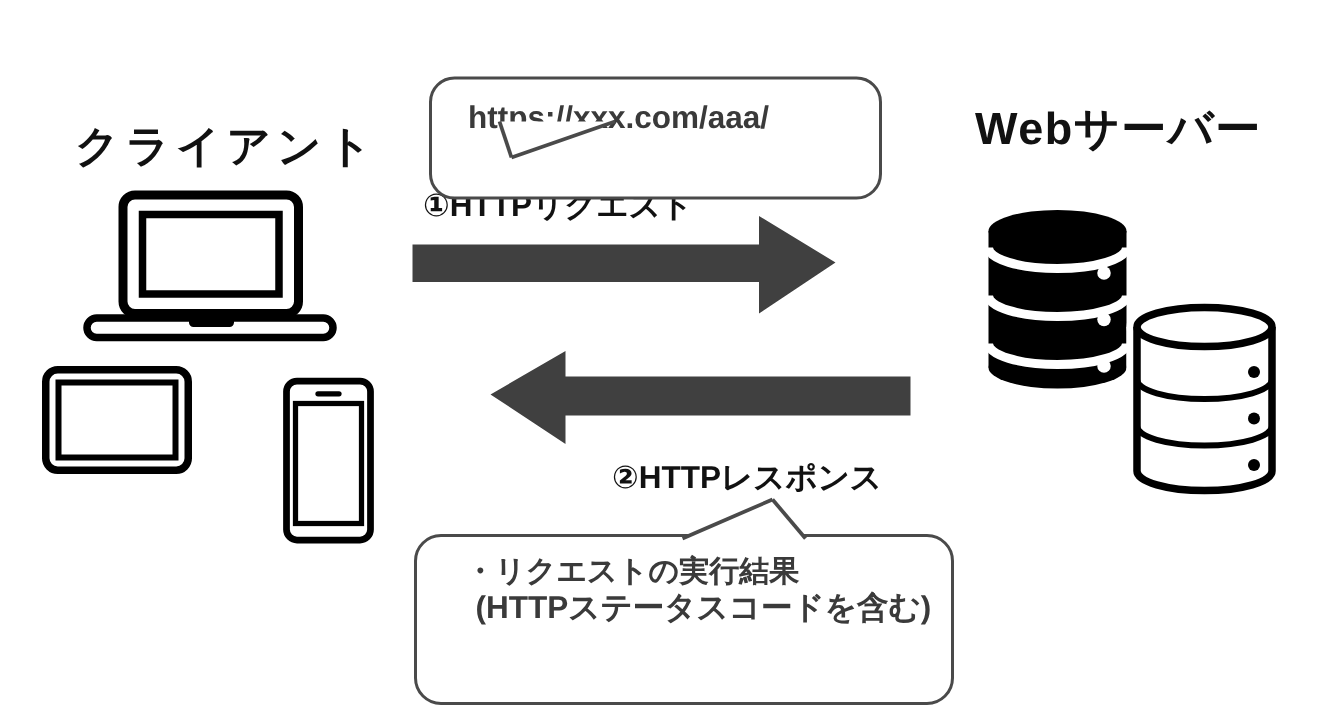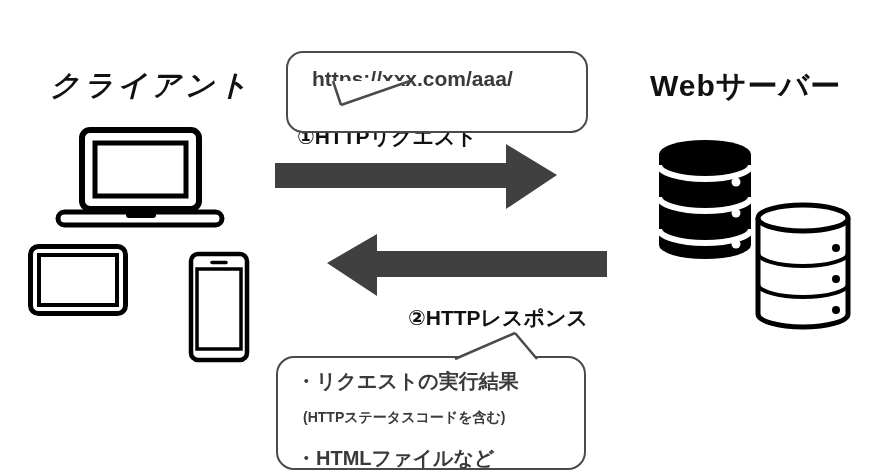--- a/index.html
+++ b/index.html
@@ -13,60 +13,60 @@
     color: #1c1c1c;
   }
   .abs { position: absolute; }
 
   .side-label {
     font-weight: bold;
     font-size: 29px;
     color: #111111;
     white-space: nowrap;
   }
-  .client-label { left: 50px; top: 66px; letter-spacing: 4px; font-style: italic; }
+  .client-label { left: 50px; top: 78px; letter-spacing: 4px; }
   .server-label { left: 650px; top: 66px; font-size: 30px; letter-spacing: 1px; }
 
   .arrow-label {
     font-weight: bold;
     font-size: 21px;
     color: #111111;
     white-space: nowrap;
   }
-  .request-arrow-label  { left: 297px; top: 123px; text-align: right; }
+  .request-arrow-label  { left: 282px; top: 123px; text-align: right; }
   .response-arrow-label { left: 408px; top: 292px; margin-top: 12px; }
 
   .bubble {
     box-sizing: border-box;
     background: #ffffff;
     border: 2.5px solid #4a4a4a;
     font-weight: bold;
     color: #3a3a3a;
   }
   .request-bubble {
     left: 286px; top: 3px;
     width: 302px; height: 82px;
     border-radius: 17px;
     padding: 12px 8px 0 24px;
     font-size: 21px;
     line-height: 28px;
     margin-top: 48px;
   }
   .response-bubble {
     left: 276px; top: 356px;
-    width: 310px; height: 114px;
+    width: 360px; height: 114px;
     border-radius: 18px;
-    padding: 11px 8px 0 18px;
+    padding: 11px 8px 0 32px;
     font-size: 20px;
     line-height: 24px;
   }
   .response-bubble .note {
-    font-size: 14px;
+    font-size: 21px;
     padding-left: 7px;
-    margin-top: 12px;
+    margin-top: 1px;
   }
   .response-bubble .item2 { margin-top: 17px; }
 
   .tail-svg { overflow: visible; }
   svg { display: block; }
 </style>
 </head>
 <body>
 
 <div class="canvas">
@@ -133,21 +133,20 @@
   </div>
   <svg class="abs tail-svg" style="left:325px; top:80px;" width="95" height="28" viewBox="0 0 95 28">
     <polygon points="8,1 16,25 85,1" fill="#ffffff"></polygon>
     <line x1="8" y1="1" x2="16" y2="25" stroke="#4a4a4a" stroke-width="2.5"></line>
     <line x1="16" y1="25" x2="85" y2="1" stroke="#4a4a4a" stroke-width="2.5"></line>
   </svg>
 
   <div class="abs bubble response-bubble">
     <div>・リクエストの実行結果</div>
     <div class="note">(HTTPステータスコードを含む)</div>
-    <div class="item2">・HTMLファイルなど</div>
   </div>
   <svg class="abs tail-svg" style="left:450px; top:330px;" width="95" height="30" viewBox="0 0 95 30">
     <polygon points="5,29 65,3 87,29" fill="#ffffff"></polygon>
     <line x1="5" y1="29" x2="65" y2="3" stroke="#4a4a4a" stroke-width="2.5"></line>
     <line x1="65" y1="3" x2="87" y2="29" stroke="#4a4a4a" stroke-width="2.5"></line>
   </svg>
 
 </div>
 
 </body></html>

